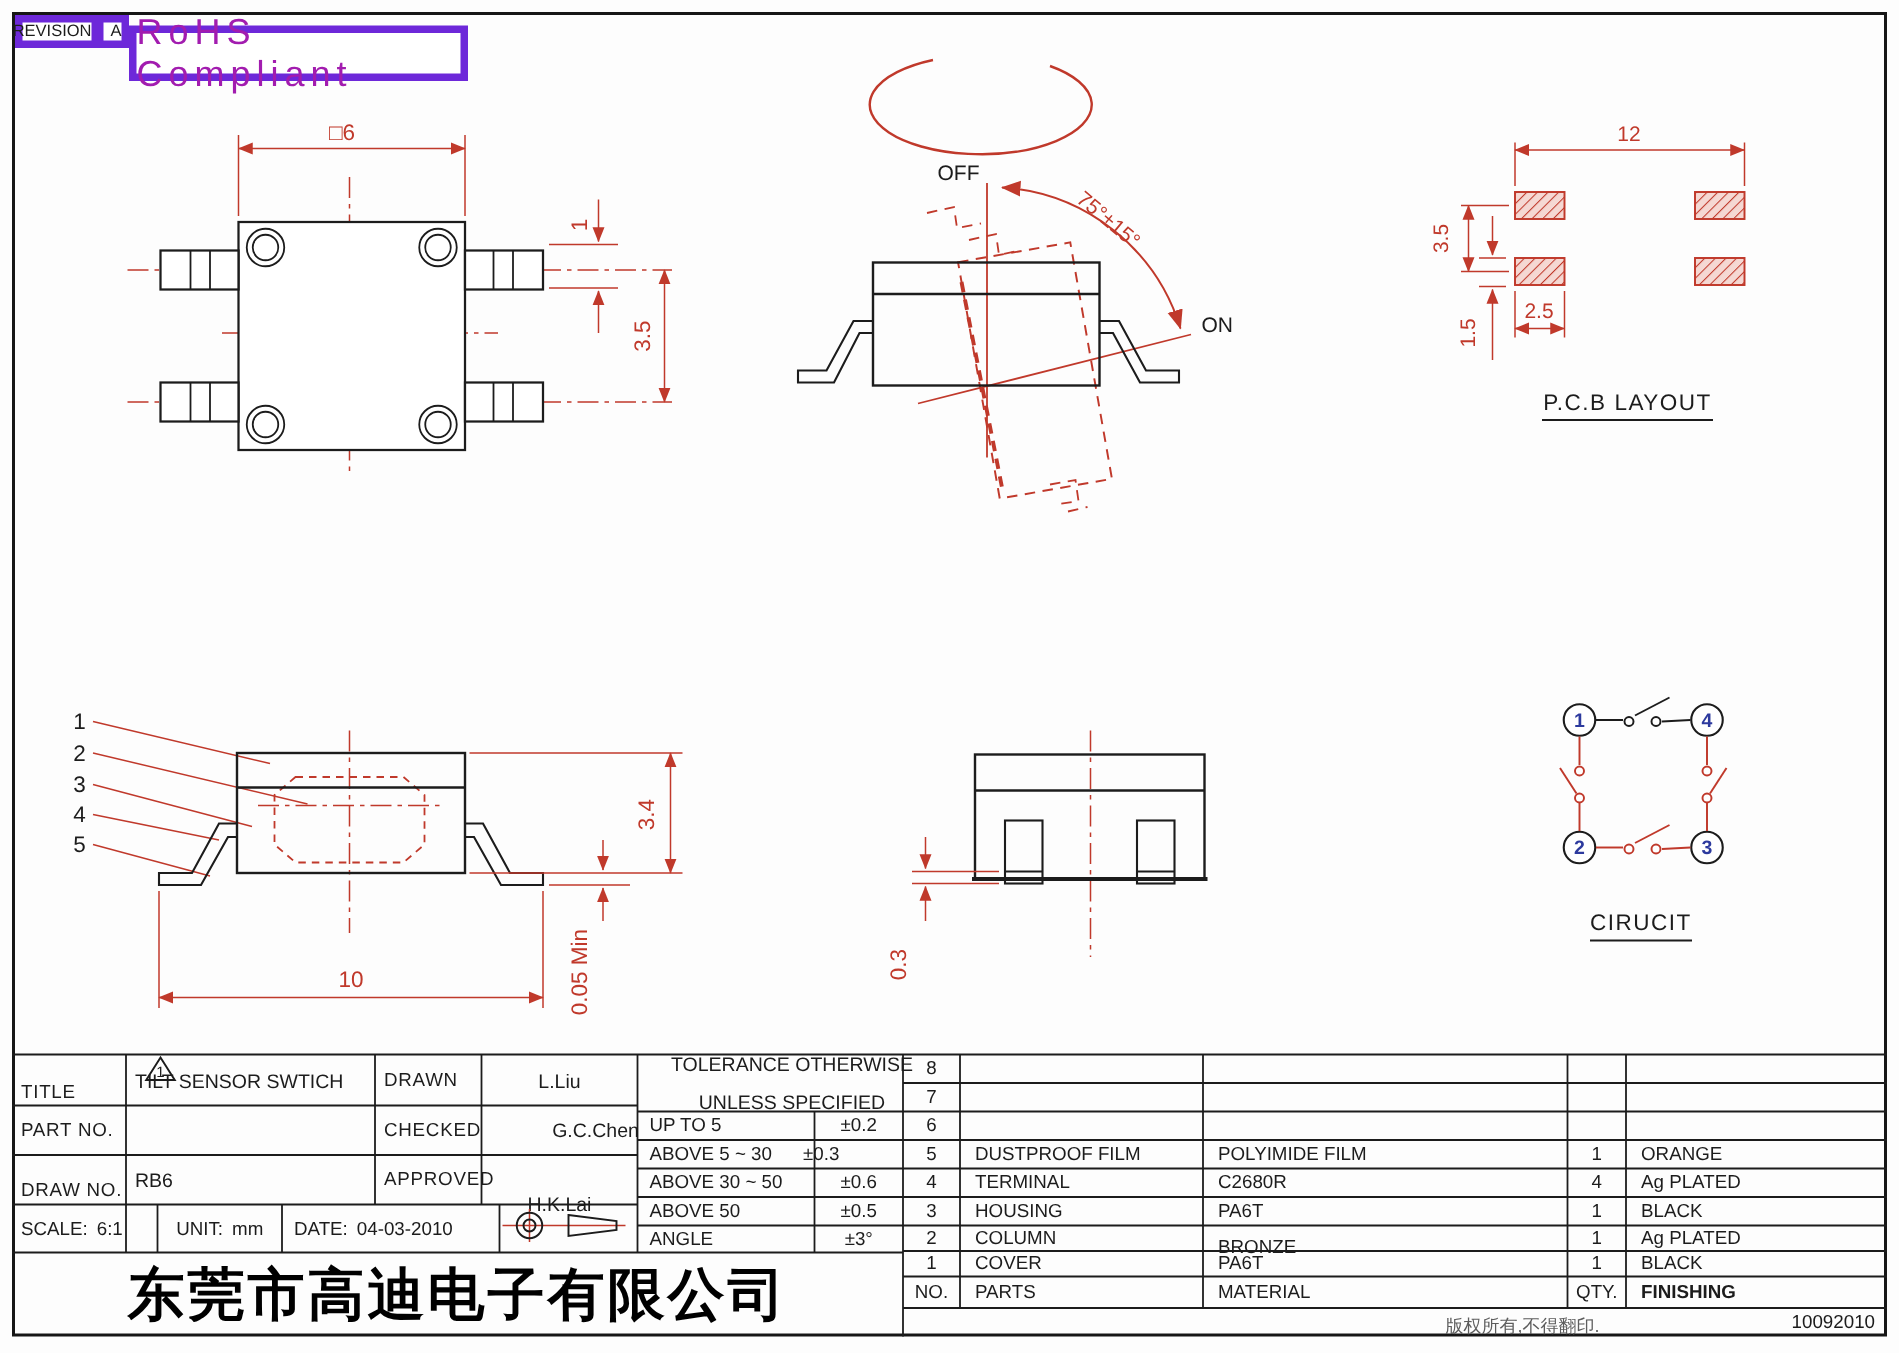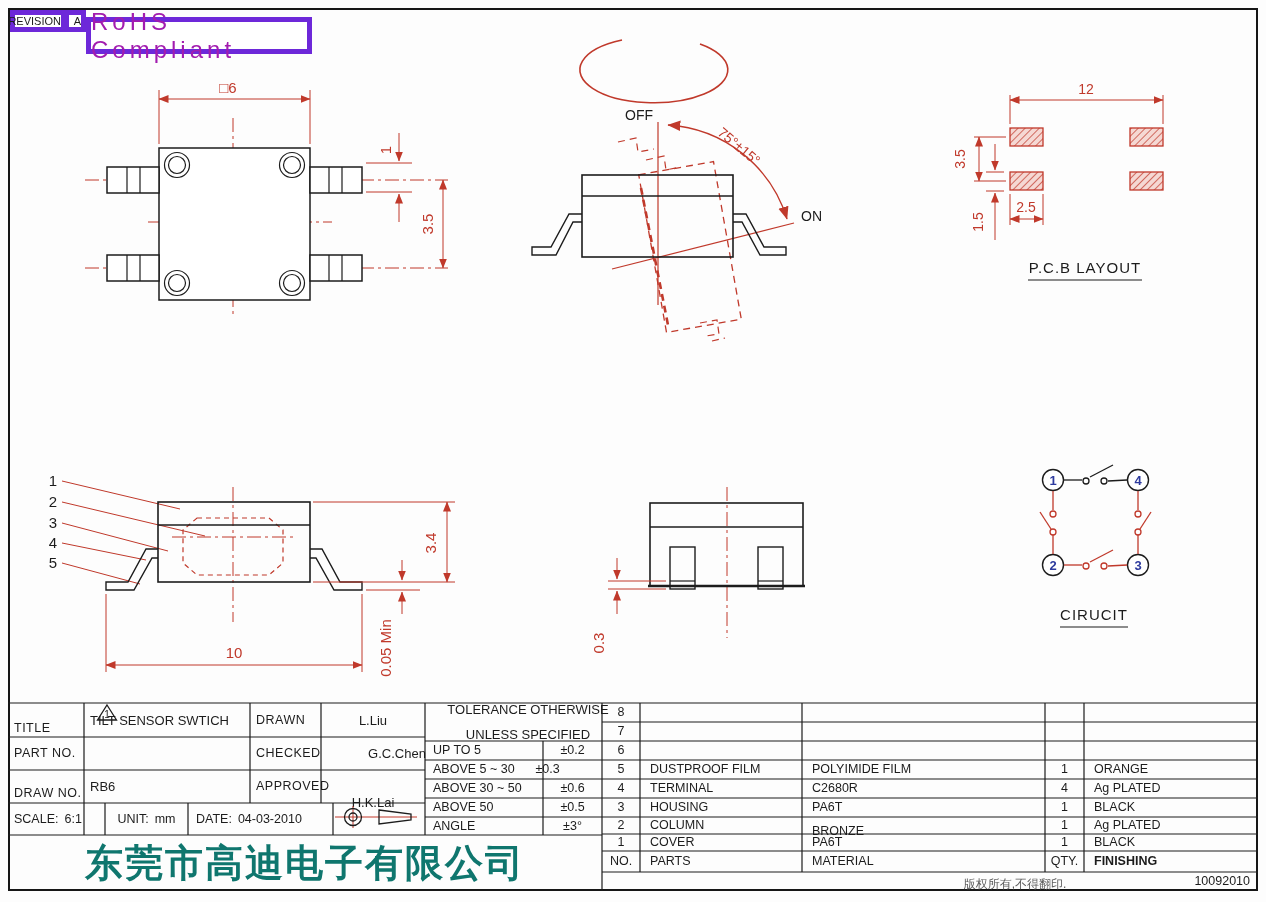--- a/index.html
+++ b/index.html
@@ -7,21 +7,21 @@
         font-family:"Liberation Sans","DejaVu Sans",sans-serif;color:#1c1c1c;}
   #frame{position:absolute;left:8px;top:8px;width:1250px;height:883px;border:2px solid #161616;box-sizing:border-box;}
   svg{position:absolute;left:0;top:0;}
   .cell{position:absolute;box-sizing:border-box;font-size:12.5px;line-height:1;display:flex;align-items:center;white-space:nowrap;}
   .cell.center{justify-content:center;}
   .cell.right{justify-content:flex-end;}
   .lab{letter-spacing:.5px;}
   .box{position:absolute;border:5px solid #6d28d9;box-sizing:border-box;display:flex;align-items:center;justify-content:flex-end;background:#fff;}
   #rohs{font-size:24px;letter-spacing:4px;color:#a21caf;}
   #company{position:absolute;left:8px;top:836px;width:594px;height:54px;display:flex;align-items:center;justify-content:center;
-           font-size:38px;font-weight:600;letter-spacing:2px;color:#0f766e;font-family:"Liberation Sans","DejaVu Sans",sans-serif;}
+           font-size:38px;font-weight:600;letter-spacing:2px;color:#000000;font-family:"Liberation Sans","DejaVu Sans",sans-serif;}
   #copyright{color:#5d5d5d;}
   .tri{display:inline-block;margin-left:6px;}
 </style>
 </head>
 <body>
 <div id="page">
 
 <div id="frame"></div>
 
 <svg width="1266" height="902" viewBox="0 0 1266 902">

